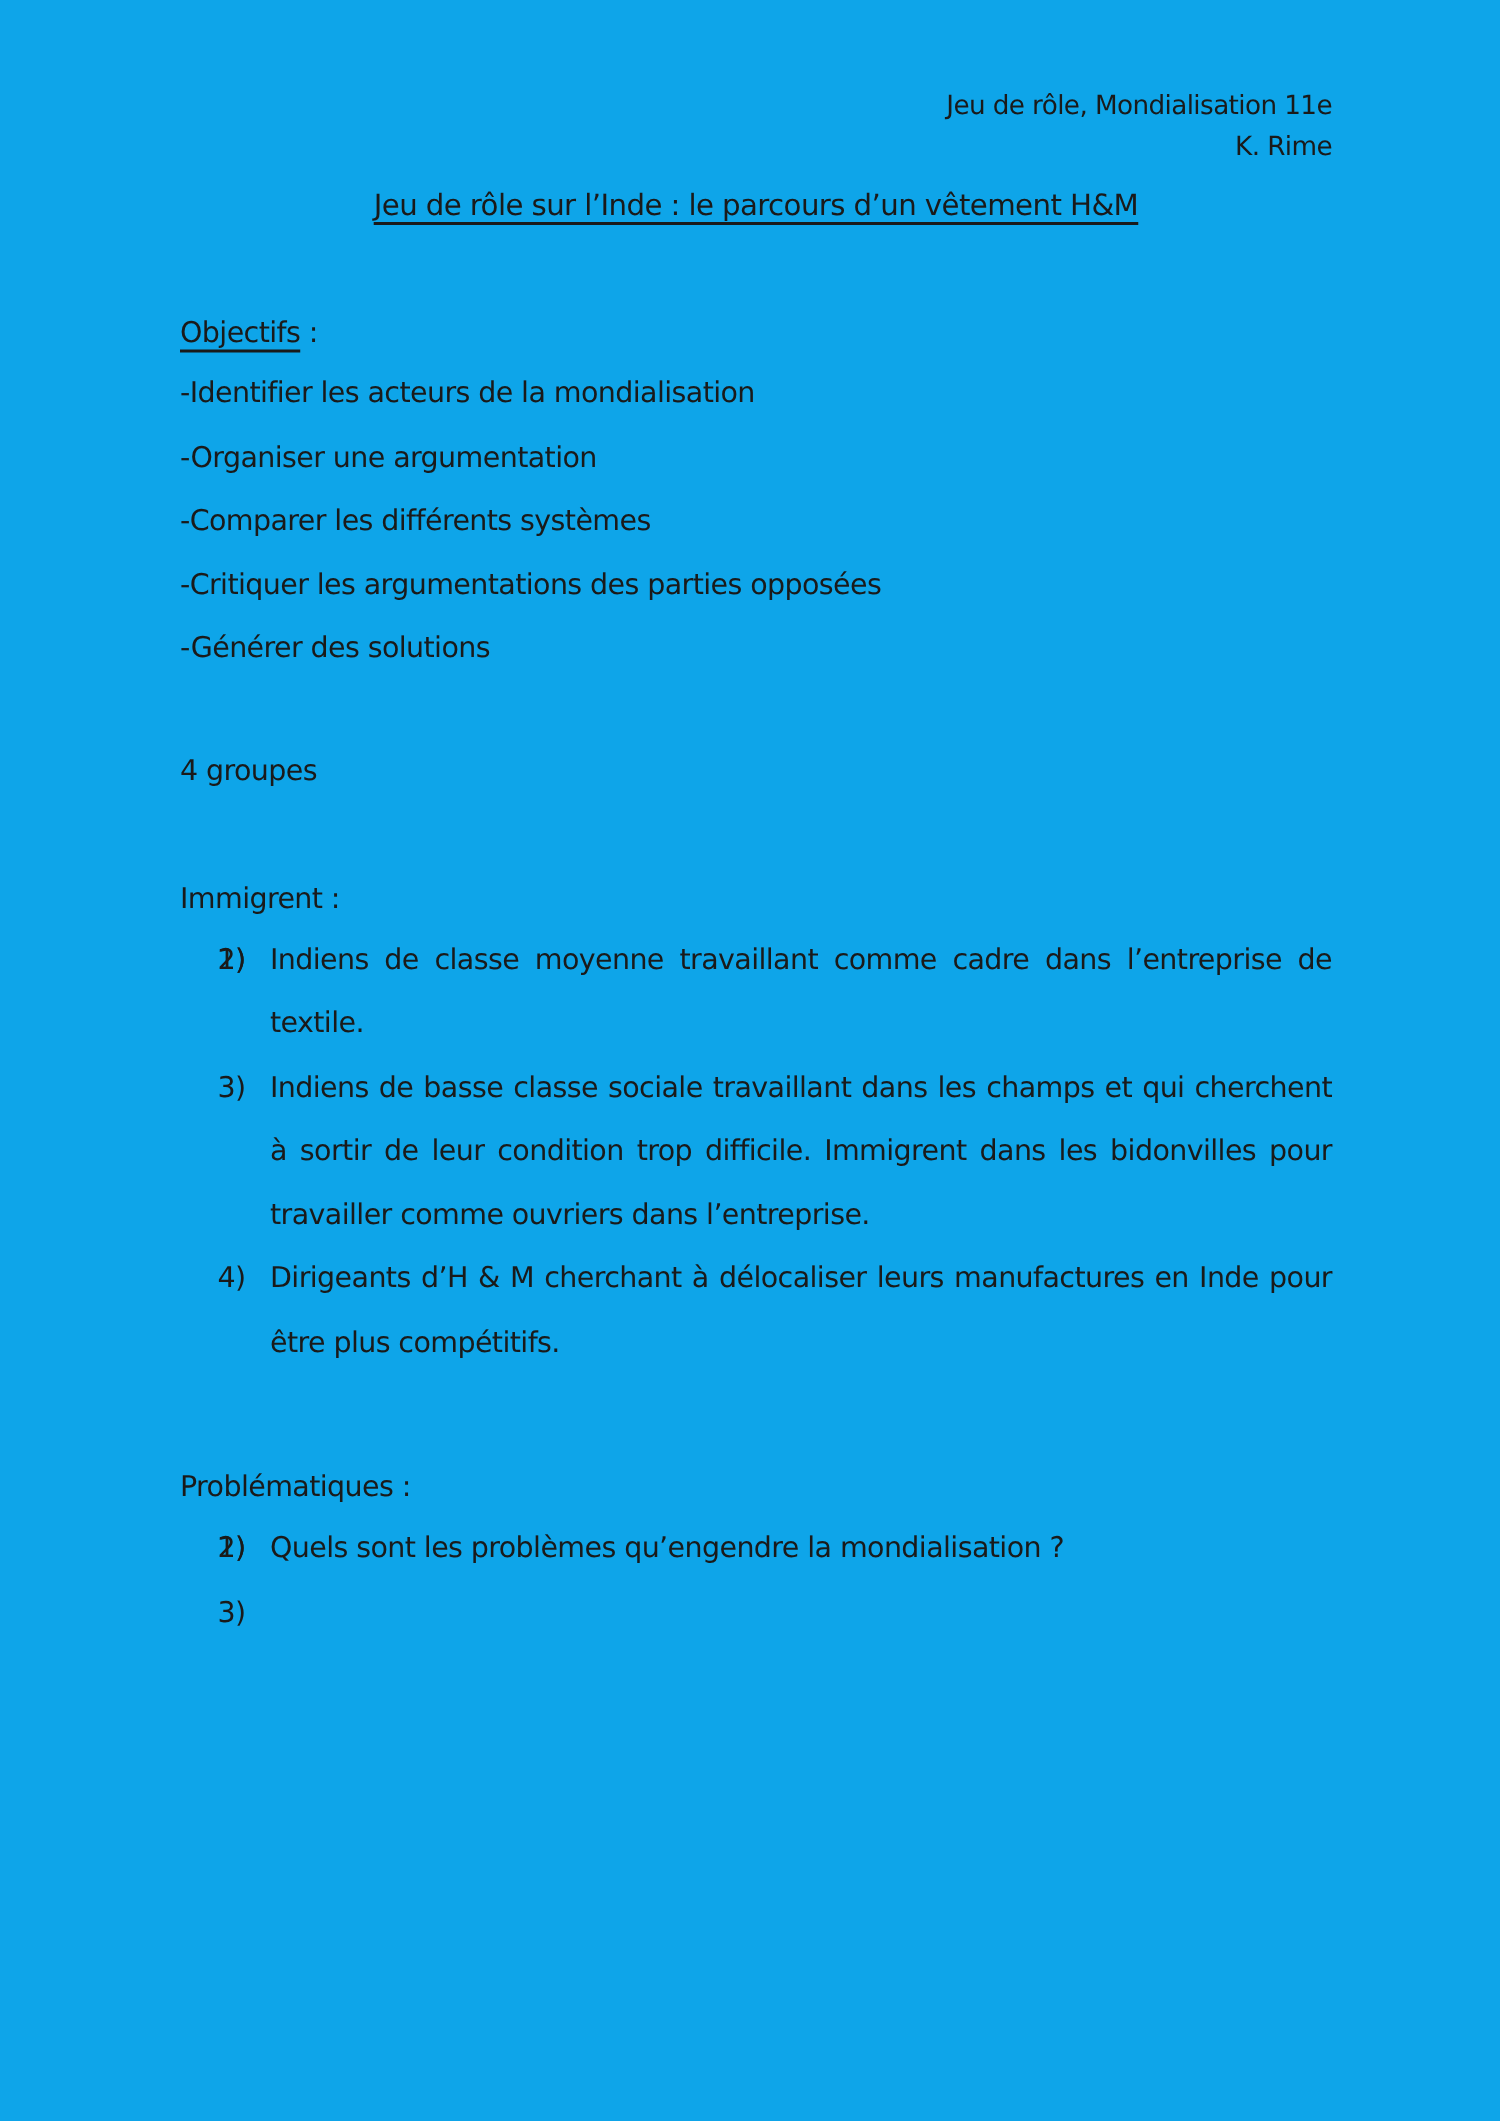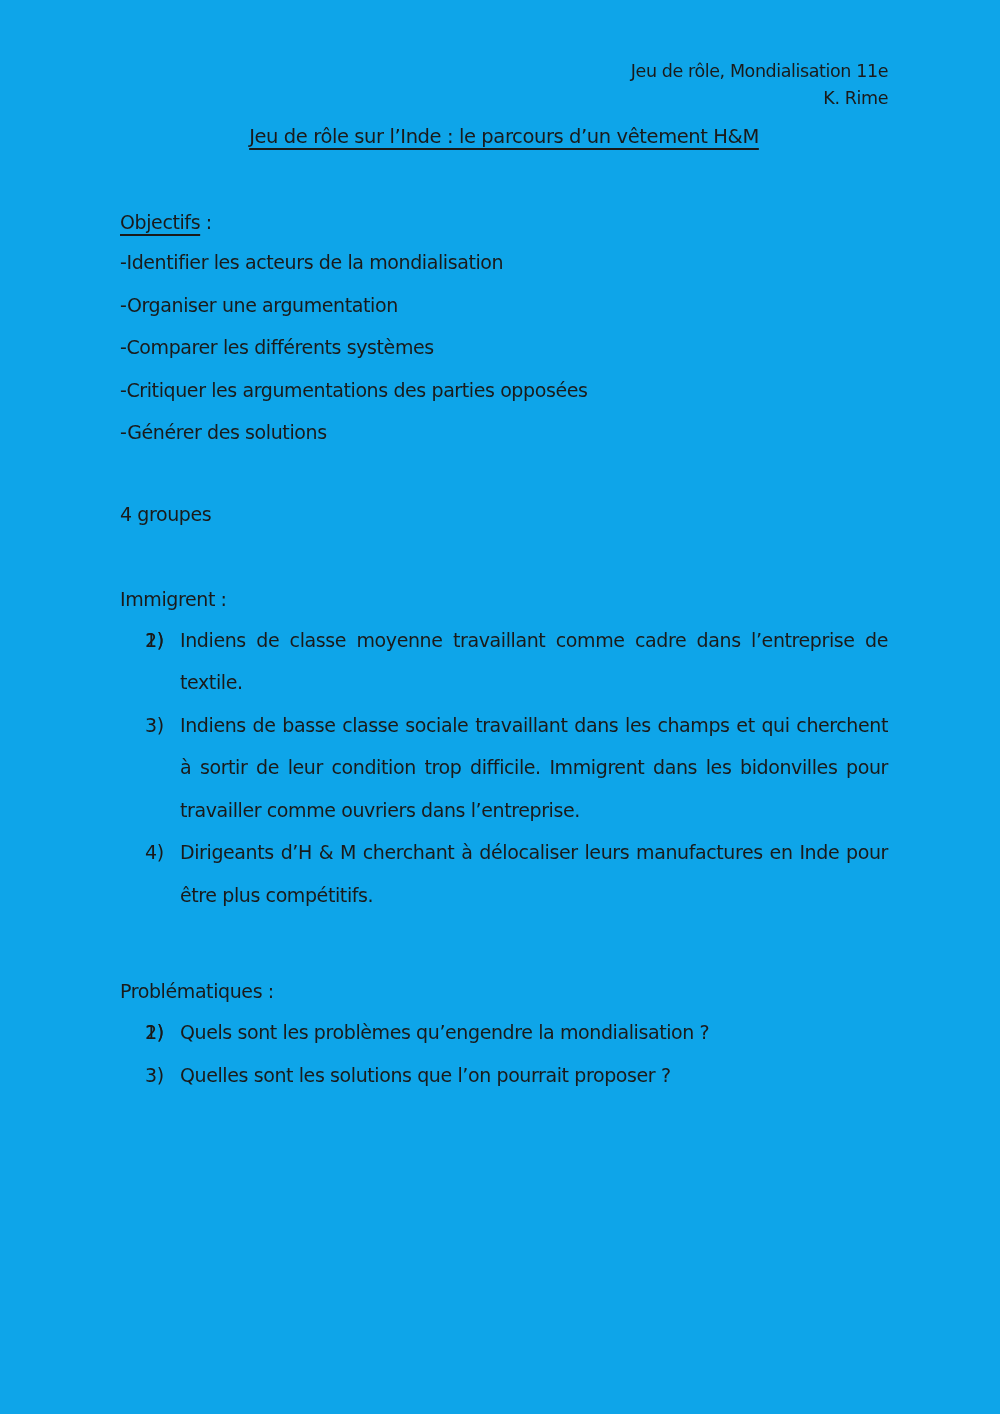--- a/index.html
+++ b/index.html
@@ -116,17 +116,16 @@
   <ol class="doc-list">
     <li class="doc-item">
       <span class="num">1)</span>
     </li>
     <li class="doc-item">
       <span class="num">2)</span>
       <span>Quels sont les problèmes qu’engendre la mondialisation ?</span>
     </li>
     <li class="doc-item">
       <span class="num">3)</span>
-      <span>Quelles sont les solutions que l’on pourrait proposer ?</span>
     </li>
   </ol>
 
 </div>
 
 </body></html>

